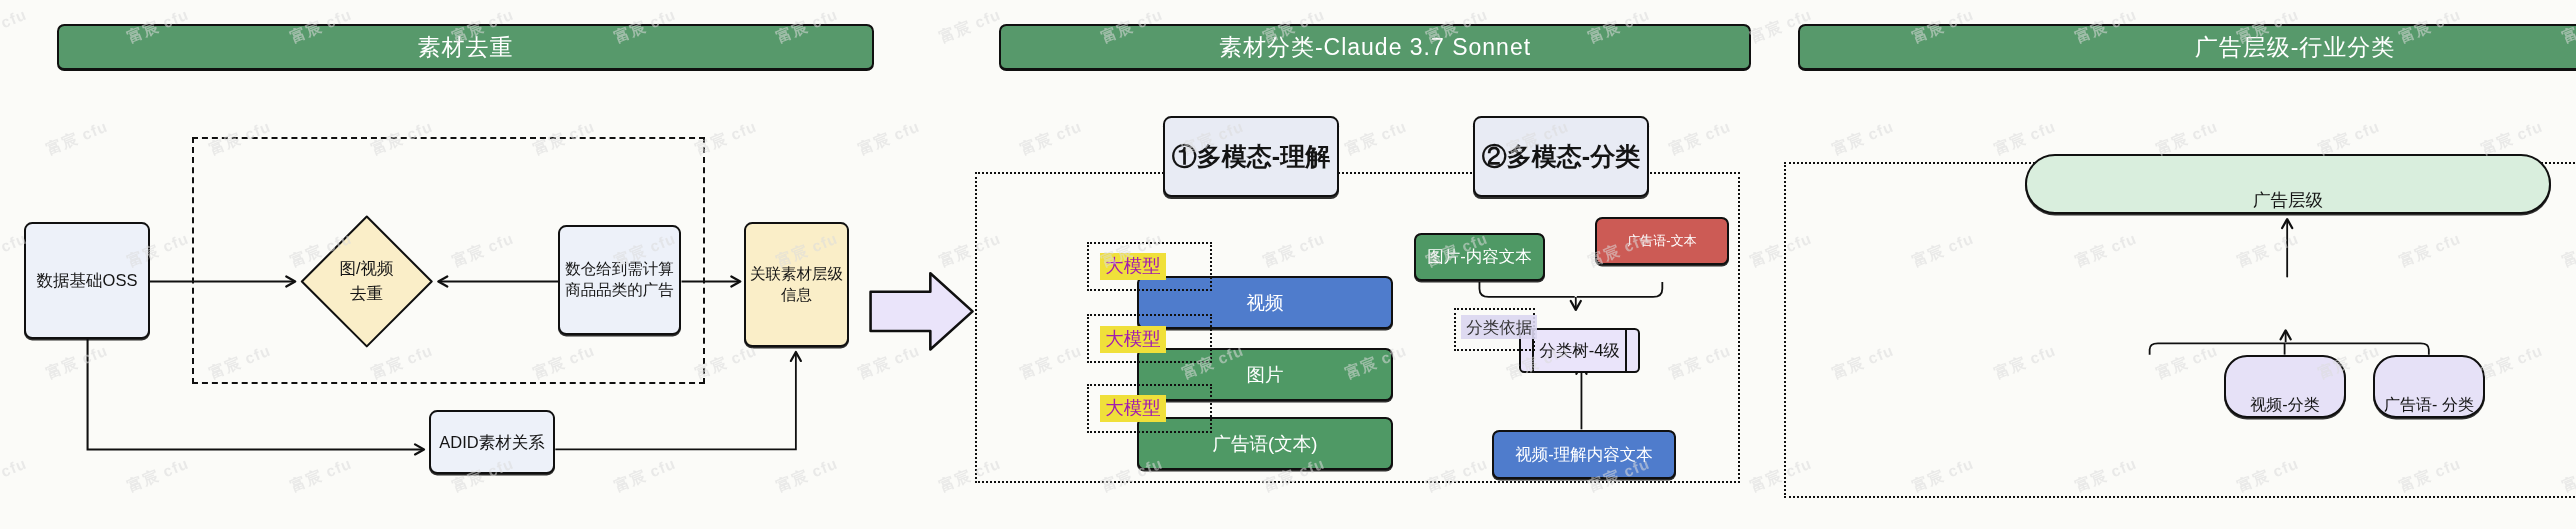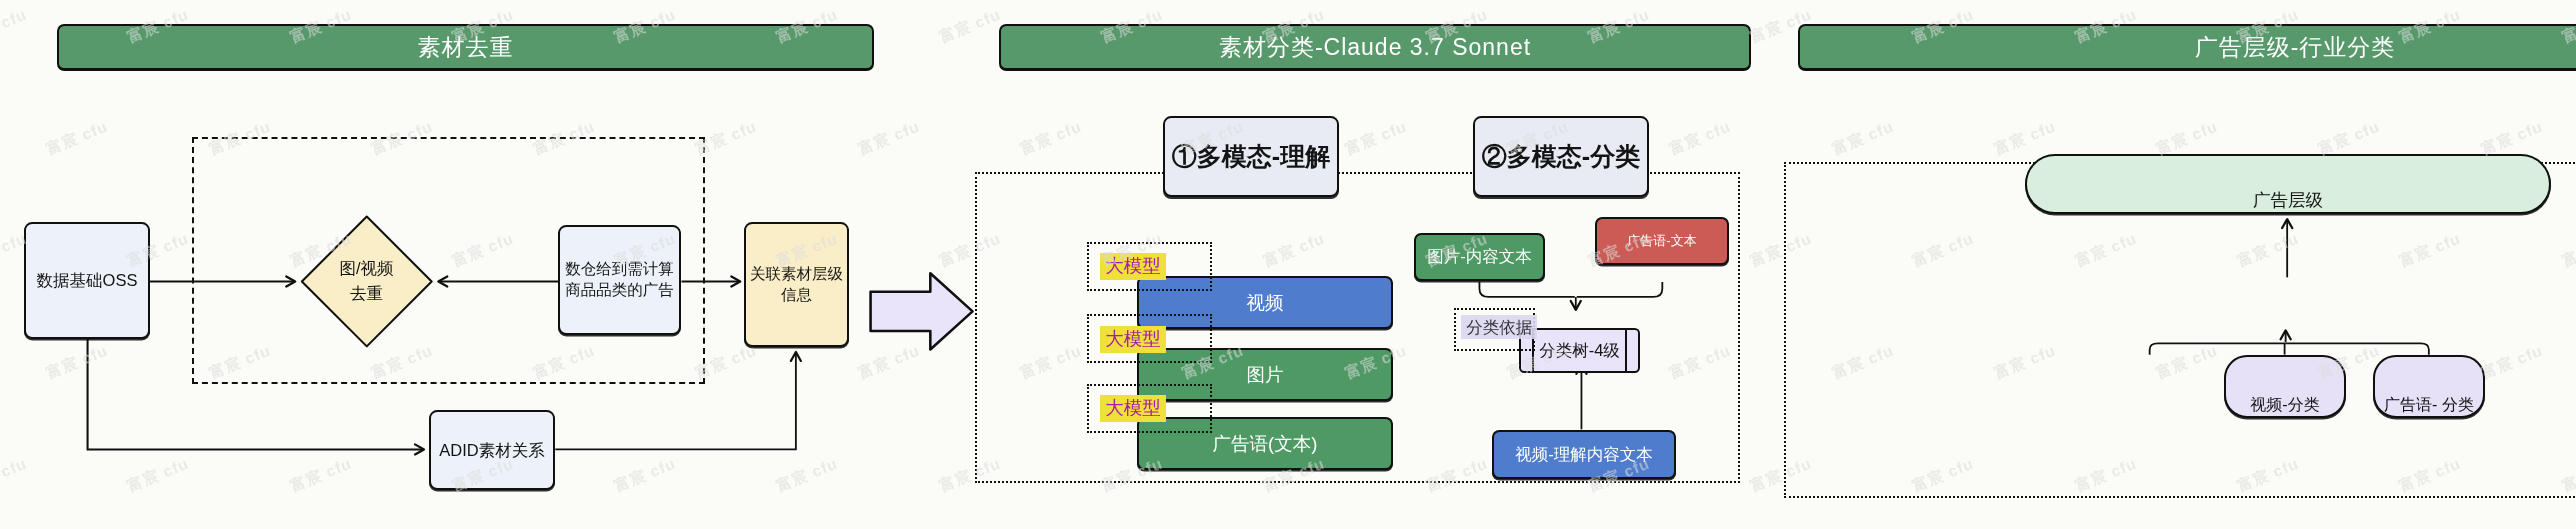--- a/index.html
+++ b/index.html
@@ -134,21 +134,21 @@
   <div class="abs node fill-lightblue" style="left:558px;top:225px;width:123px;height:110px;font-size:15.5px;">
     <span class="ln">数仓给到需计算</span>
     <span class="ln">商品品类的广告</span>
   </div>
 
   <div class="abs node fill-cream" style="left:744px;top:222px;width:105px;height:125px;font-size:15.5px;">
     <span class="ln">关联素材层级</span>
     <span class="ln">信息</span>
   </div>
 
-  <div class="abs node fill-lightblue" style="left:429px;top:410px;width:126px;height:80px;">
+  <div class="abs node fill-lightblue" style="left:429px;top:410px;width:126px;height:64px;">
     <span class="ln">ADID素材关系</span>
   </div>
 
   <div class="abs banner" style="left:999px;top:24px;width:752px;height:47px;">
     <span>素材分类-Claude 3.7 Sonnet</span>
   </div>
 
   <div class="abs dottedrect" style="left:975px;top:172px;width:765px;height:311px;"></div>
 
   <div class="abs headbox" style="left:1163px;top:116px;width:176px;height:81px;">

